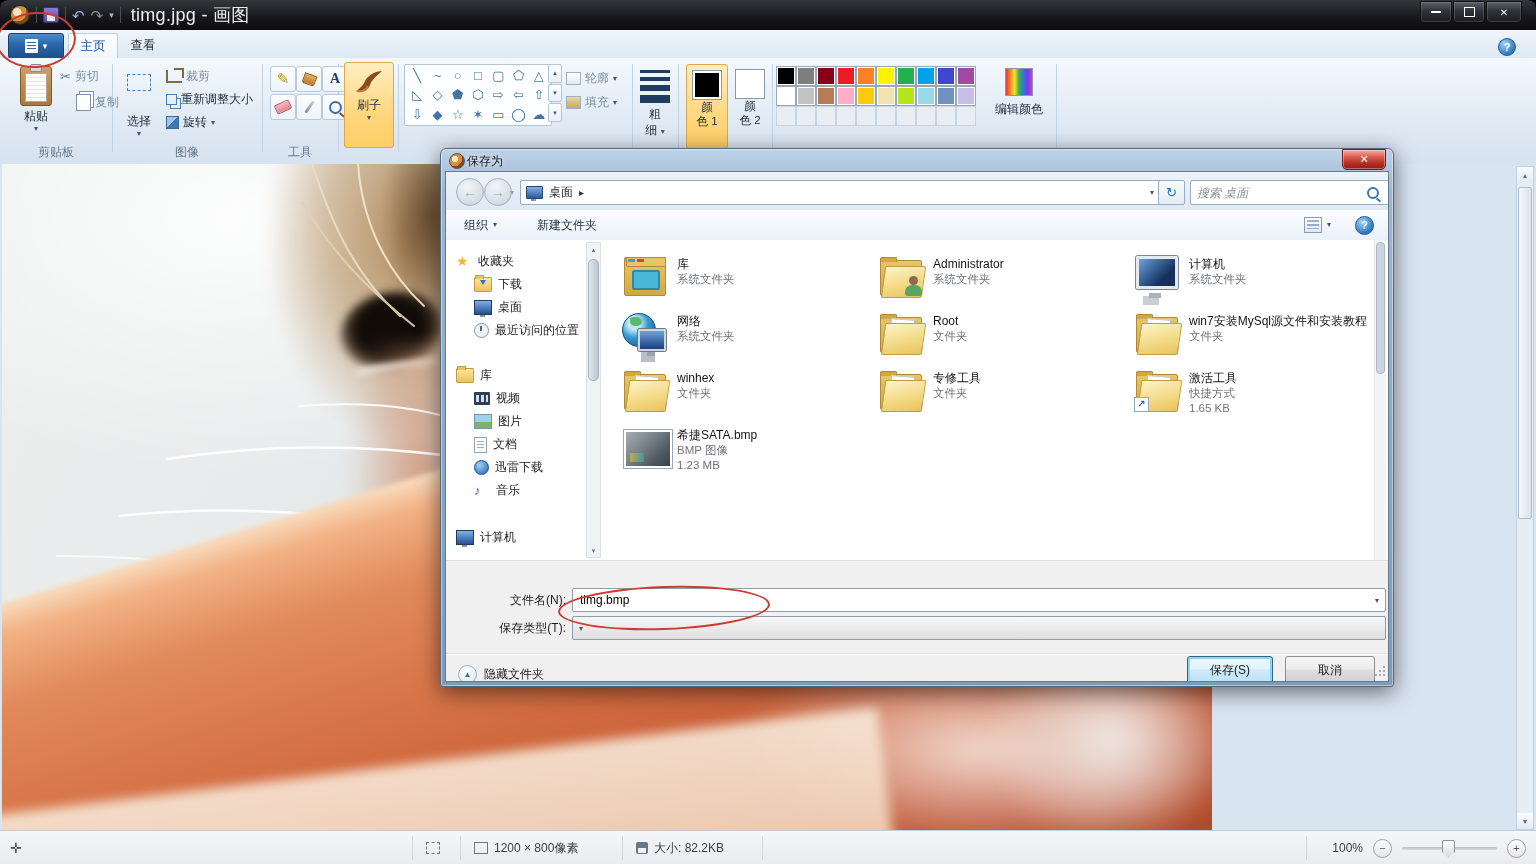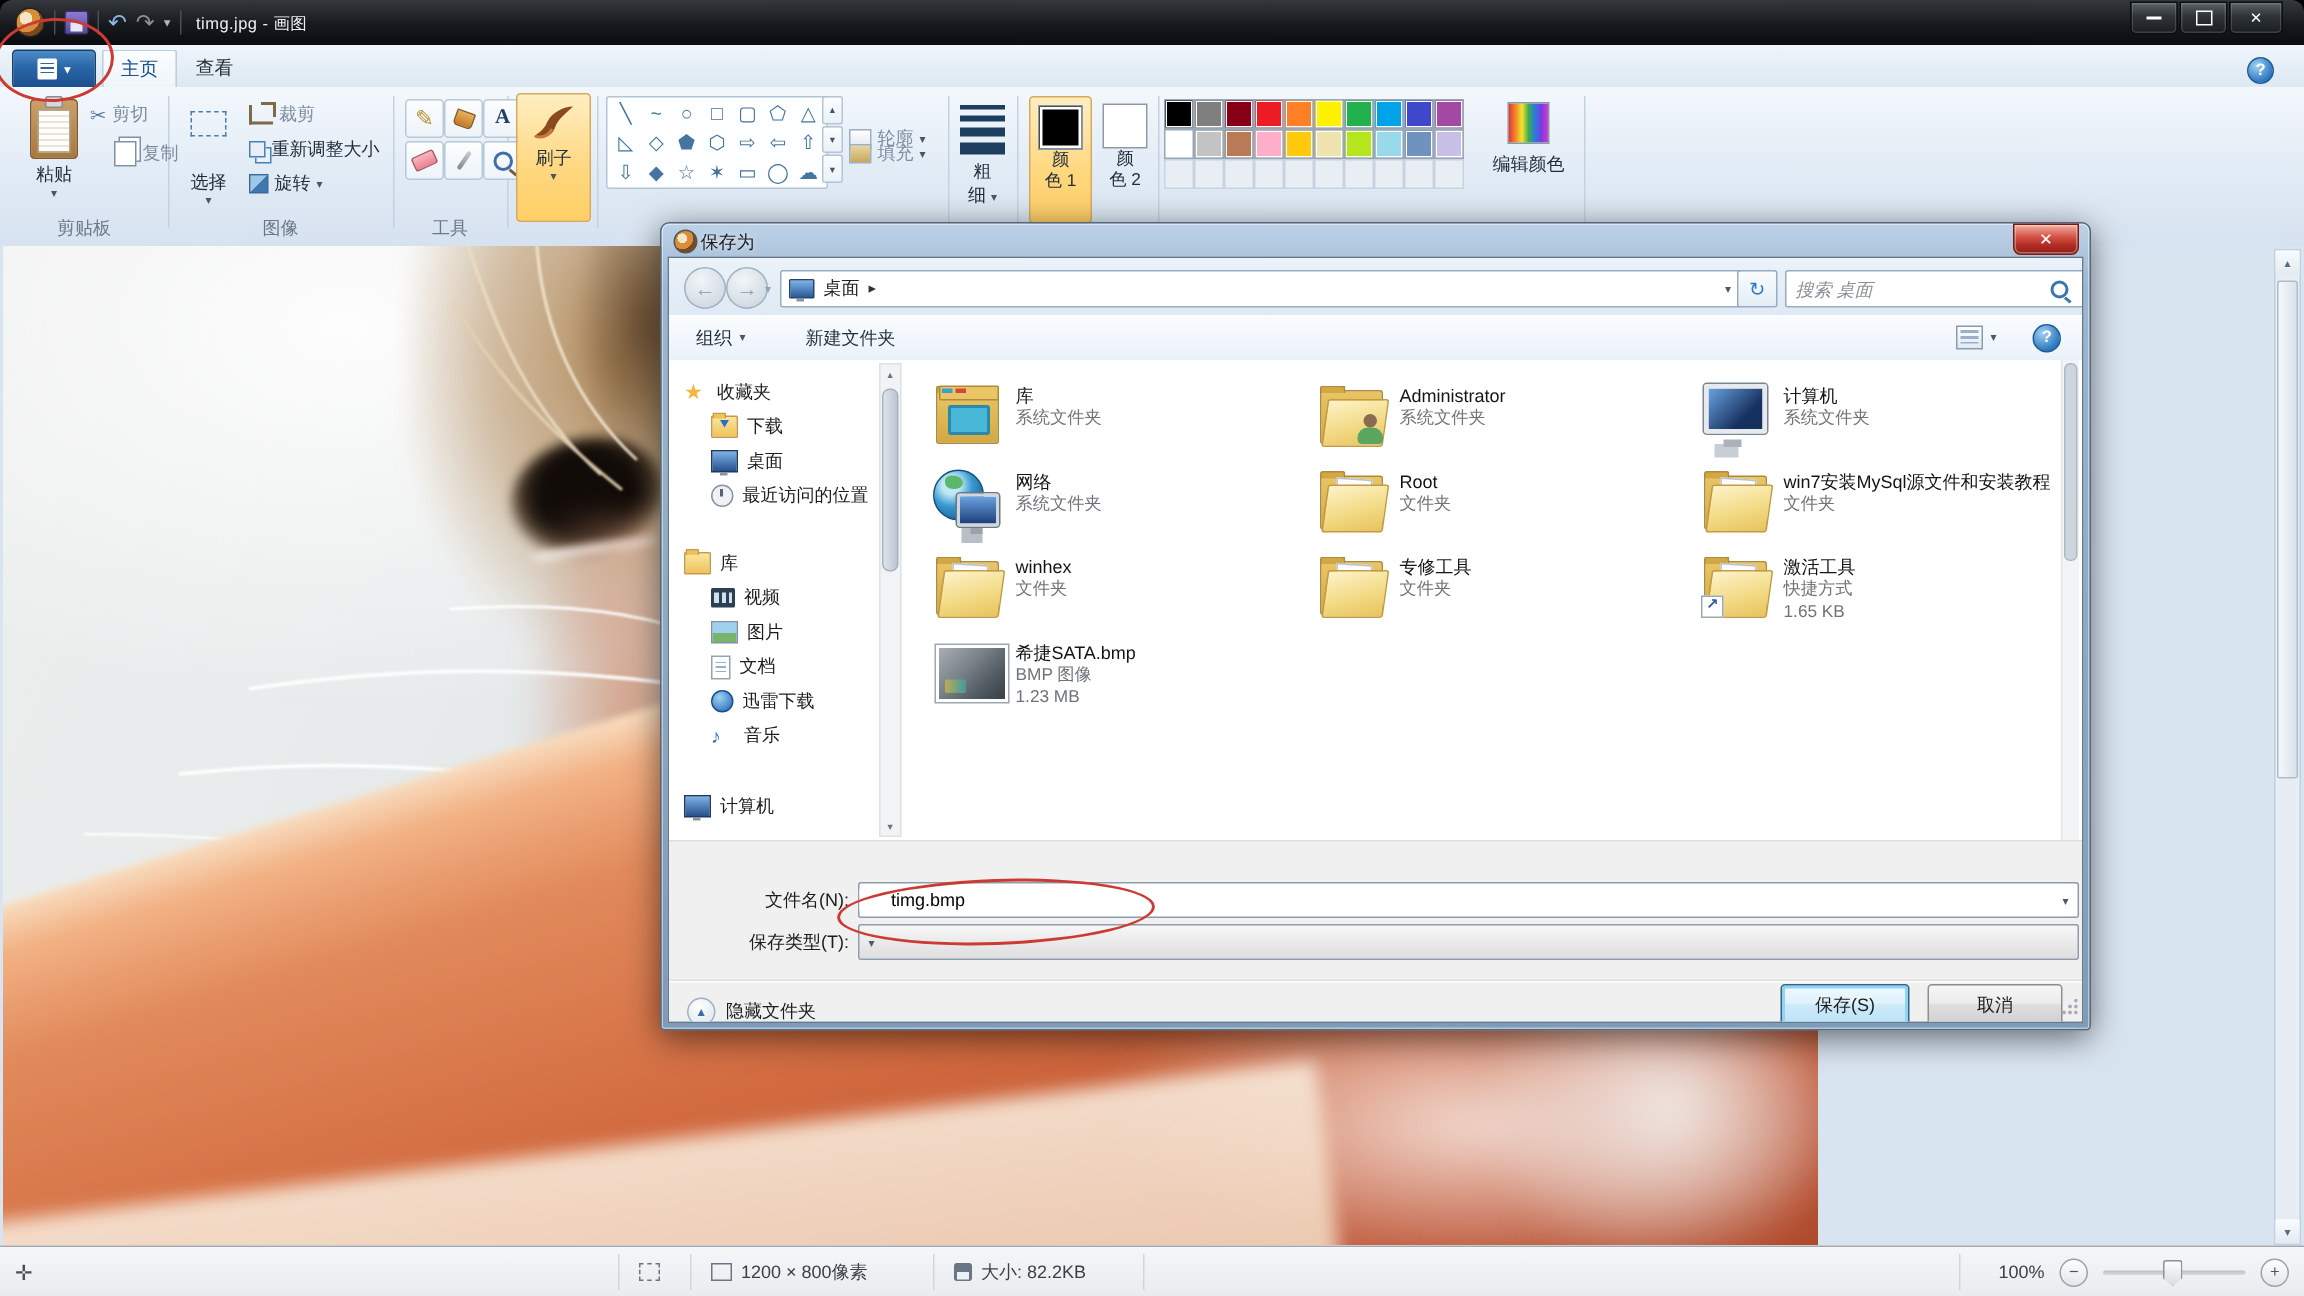--- a/index.html
+++ b/index.html
@@ -11,21 +11,21 @@
     background:linear-gradient(#34383d,#17191d 55%,#0a0c0f);display:flex;align-items:center;border-radius:8px 8px 0 0;}
   .qat{display:flex;align-items:center;gap:6px;padding-left:10px;}
   .qsep{width:1px;height:16px;background:#4a4f55;}
   .app-ico{width:18px;height:18px;border-radius:50%;
     background:radial-gradient(circle at 35% 35%,#f3e6c8 0 25%,#d98f3a 26% 55%,#7a4a1e 56%);border:1px solid #222;}
   .floppy{width:14px;height:14px;background:linear-gradient(#8f7ad0,#5a4a9a);border:1px solid #3a3370;border-radius:2px;position:relative;}
   .floppy::after{content:"";position:absolute;left:3px;right:3px;bottom:1px;height:6px;background:#e8e8f4;}
   .qglyph{color:#8fb8e8;font-size:15px;line-height:1;}
   .qglyph.dis{color:#8a9097;}
   .qcaret{color:#aeb6bf;font-size:9px;}
-  .win-title{color:#eceff2;font-size:11px;margin-left:10px;letter-spacing:.3px;}
+  .win-title{color:#eceff2;font-size:18px;margin-left:10px;letter-spacing:.3px;}
   .capbtns{position:absolute;right:14px;top:1px;display:flex;}
   .capbtn{width:30px;height:20px;margin-left:1px;display:flex;align-items:center;justify-content:center;
     background:linear-gradient(#5a6066,#2e3338 45%,#1a1d21);border:1px solid #0c0e10;box-shadow:inset 0 0 0 1px rgba(255,255,255,.15);
     border-radius:0 0 4px 4px;color:#fff;font-size:10px;}
   .capbtn .bar{width:10px;height:2px;background:#fff;}
   .capbtn .boxg{width:9px;height:8px;border:1px solid #fff;}
   
   .tabstrip{position:absolute;left:0;top:30px;right:0;height:28px;
     background:linear-gradient(#eff5fb,#dde8f3);border-bottom:1px solid #c6d5e4;}
   .menu-btn{position:absolute;left:8px;top:3px;width:54px;height:24px;border-radius:3px;
@@ -226,21 +226,21 @@
     background:linear-gradient(135deg,#a8adb2 0%,#7a838a 40%,#4e575e 75%,#3a4148 100%);}
   .thumb-bmp::after{content:"";position:absolute;left:4px;bottom:4px;width:14px;height:9px;background:linear-gradient(90deg,#c8b24a,#3aa0a8);opacity:.85;border-radius:1px;}
   .sc-arrow{position:absolute;left:0;bottom:0;width:13px;height:13px;background:#fff;border:1px solid #9aa8b5;
     color:#2a5aa5;font-size:10px;font-weight:bold;line-height:12px;text-align:center;}
   .f-scroll{position:absolute;right:2px;top:0;width:11px;bottom:0;background:#f2f4f6;border-left:1px solid #e2e6ea;}
   .f-thumb{position:absolute;left:1px;right:1px;top:2px;height:130px;background:#cdd6de;border:1px solid #aeb9c4;border-radius:4px;}
   
   .dlg-foot{position:absolute;left:0;right:0;top:388px;bottom:0;background:#f0f0f0;border-top:1px solid #dfdfdf;}
   .frow-label{position:absolute;width:110px;text-align:right;color:#1c1c1c;font-size:12px;}
   .fn-field{position:absolute;left:126px;top:27px;width:812px;height:22px;background:#fff;border:1px solid #8e9cac;border-radius:2px;display:flex;align-items:center;}
-  .fn-field input{flex:1;border:none;outline:none;font-size:12px;padding:0 21px;font-family:inherit;}
+  .fn-field input{flex:1;border:none;outline:none;font-size:12px;padding:0 7px;font-family:inherit;}
   .combo-arr{width:16px;height:100%;display:flex;align-items:center;justify-content:center;font-size:8px;color:#4a5a6a;}
   .st-field{position:absolute;left:126px;top:55px;width:812px;height:22px;border:1px solid #8e9cac;border-radius:2px;
     background:linear-gradient(#f7f7f7,#e9e9e9 55%,#dedede);display:flex;align-items:center;color:#1c1c1c;}
   .st-field .val{flex:1;padding:0 8px;}
   .foot-sep{position:absolute;left:0;right:0;top:92px;height:1px;background:#dfdfdf;box-shadow:0 1px 0 #fff;}
   .hidefold{position:absolute;left:12px;top:104px;display:flex;align-items:center;gap:7px;color:#1c1c1c;}
   .hf-circ{width:17px;height:17px;border-radius:50%;border:1px solid #9eb0c2;background:radial-gradient(circle at 40% 30%,#fdfefe,#dce4ec);
     color:#3a6ea5;font-size:8px;display:flex;align-items:center;justify-content:center;}
   .btn{position:absolute;height:26px;border-radius:3px;display:flex;align-items:center;justify-content:center;font-size:12px;color:#1c1c1c;}
   .btn-save{left:741px;top:95px;width:84px;border:1px solid #2f6586;
@@ -387,21 +387,21 @@
         <span class="shape-cell">✶</span>
         <span class="shape-cell">▭</span>
         <span class="shape-cell">◯</span>
         <span class="shape-cell">☁</span>
       </div>
     <div class="shapes-scroll">
       <div class="sbtn">▴</div>
       <div class="sbtn">▾</div>
       <div class="sbtn">▾</div>
     </div>
-    <div class="smallbtn dim" style="left:566px;top:26px;">
+    <div class="smallbtn dim" style="left:566px;top:12px;">
       <span class="of-ico"></span>
       <span>轮廓</span>
         <span class="caret-s">▾</span>
     </div>
     <div class="smallbtn dim" style="left:566px;top:36px;">
       <span class="of-ico" style="background:linear-gradient(#e8d8a0,#c8a860);"></span>
       <span>填充</span>
         <span class="caret-s">▾</span>
     </div>
 

